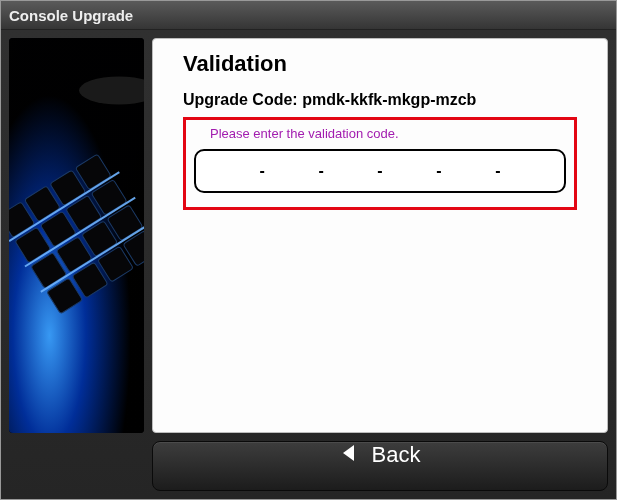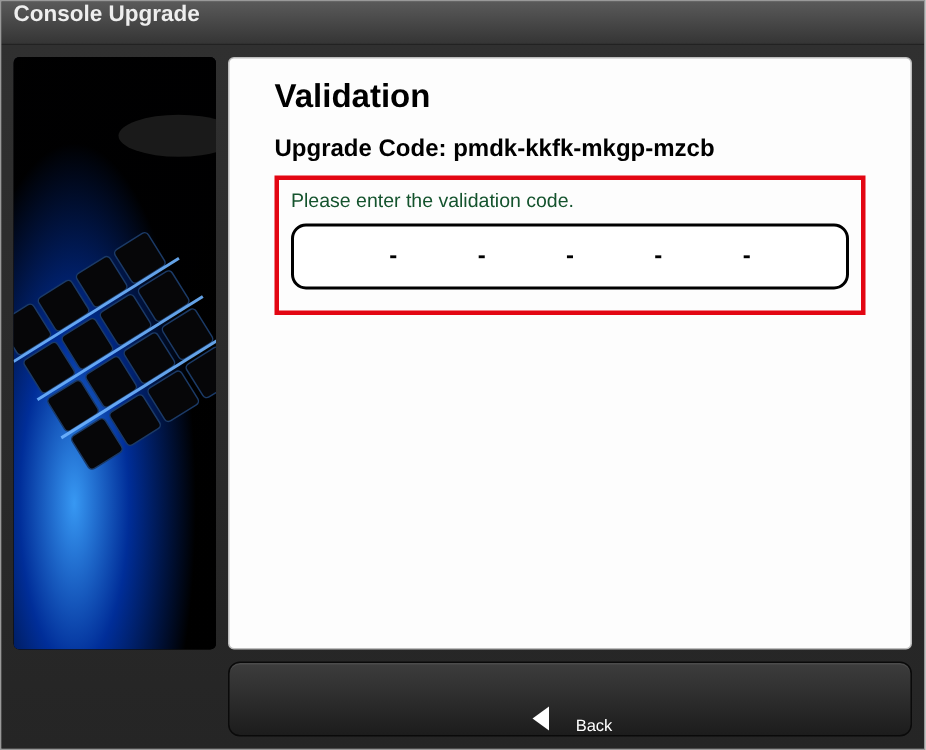--- a/index.html
+++ b/index.html
@@ -1,34 +1,34 @@
 <!DOCTYPE html>
 <html><head>
 <meta charset="utf-8">
 <style>
   html,body{margin:0;padding:0;font-family:Arial,Helvetica,sans-serif;background:#fff}
   .frame{width:617px;height:500px;box-sizing:border-box;border:1px solid #999;position:relative;background:#4a4a4a}
-  .titlebar{height:28px;background:linear-gradient(#5a5a5a,#353535);border-bottom:1px solid #222;padding:0 8px;display:flex;align-items:flex-start}
+  .titlebar{height:28px;background:linear-gradient(#5a5a5a,#353535);border-bottom:1px solid #222;padding:0 8px;display:flex;align-items:center}
   .titlebar span{color:#eee;font-weight:bold;font-size:15px}
   .body{position:absolute;top:29px;left:0;right:0;bottom:0;background:linear-gradient(#303030,#252525);padding:8px;box-sizing:border-box}
   .row{display:flex;height:100%;gap:8px;flex-direction:column}
   .upper{display:flex;flex:1;gap:8px;min-height:0}
   .side-img{width:135px;height:100%;border-radius:4px;overflow:hidden;background:#000;position:relative;flex:0 0 135px}
   .side-img svg{width:100%;height:100%;display:block}
   .panel{flex:1;background:#fdfdfd;border:1px solid #bdbdbd;border-radius:4px;padding:12px 30px;box-sizing:border-box;overflow:hidden}
   h1{margin:0 0 14px 0;font-size:22px;font-weight:bold;color:#000}
   .code-line{font-size:16px;font-weight:bold;color:#000;margin-bottom:8px}
   .highlight{border:3px solid #e30613;padding:6px 8px 14px 8px}
-  .instr{font-size:13px;color:#14532d;margin:0 0 8px 0}
+  .instr{font-size:13px;color:#a21caf;margin:0 0 8px 16px}
   .code-input{width:100%;height:44px;border:2px solid #000;border-radius:10px;box-sizing:border-box;background:#fff;padding:0 12px;display:flex;align-items:center}
   .code-input .seg{flex:1;text-align:center;font-size:16px;font-weight:bold;color:#000;outline:none;border:none;background:transparent;min-width:0}
   .code-input .dash{font-size:16px;font-weight:bold;color:#000;padding:0 2px}
   .footer{display:flex;gap:8px;height:50px}
   .spacer{width:135px;flex:0 0 135px}
-  .btn{flex:1;display:flex;align-items:flex-end;justify-content:center;gap:10px;background:linear-gradient(#3d3d3d,#1c1c1c);border:1px solid #0a0a0a;border-radius:8px;color:#fff;font-size:11px;cursor:pointer;box-shadow:inset 0 1px 0 rgba(255,255,255,0.08)}
+  .btn{flex:1;display:flex;align-items:flex-start;justify-content:center;gap:10px;background:linear-gradient(#3d3d3d,#1c1c1c);border:1px solid #0a0a0a;border-radius:8px;color:#fff;font-size:22px;cursor:pointer;box-shadow:inset 0 1px 0 rgba(255,255,255,0.08)}
   .btn svg{display:block}
 </style>
 </head>
 <body>
 
 <div class="frame">
   <div class="titlebar">
     <span>Console Upgrade</span>
   </div>
   <div class="body">

